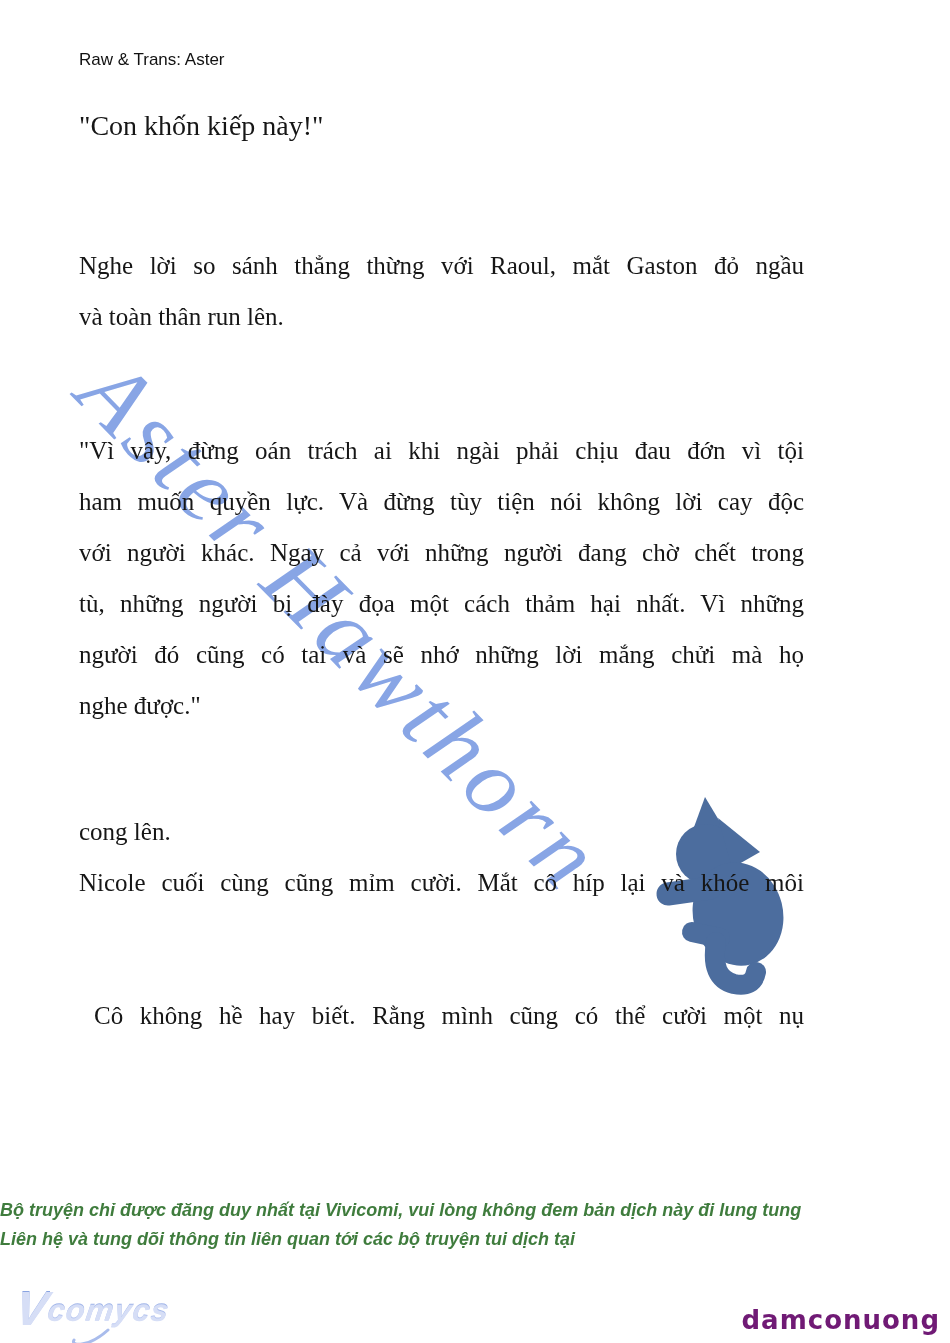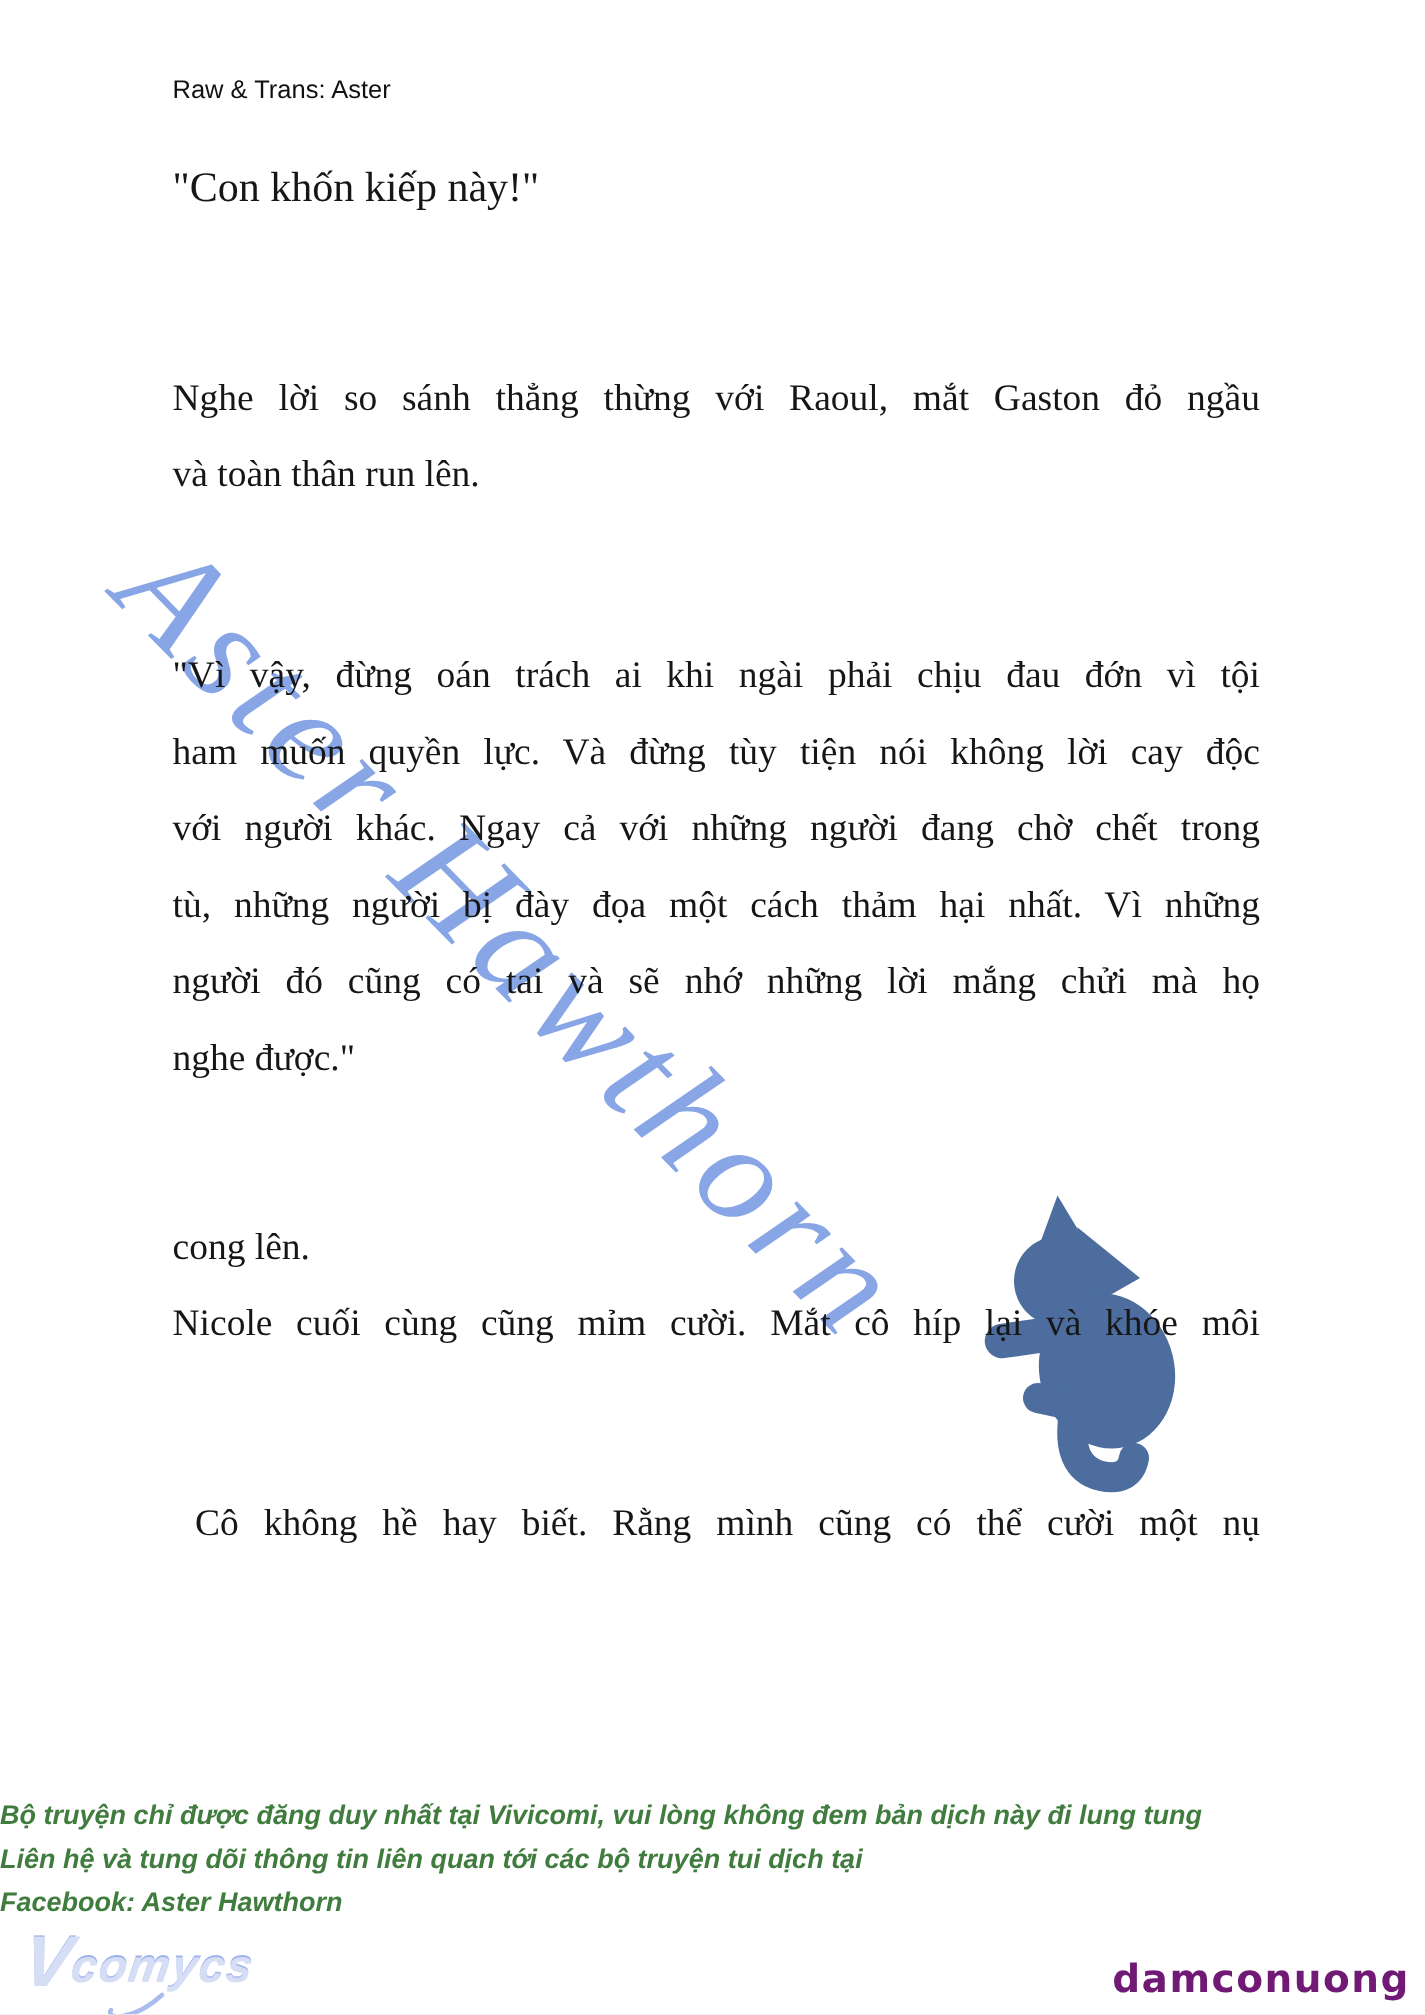--- a/index.html
+++ b/index.html
@@ -33,21 +33,21 @@
   .cat{
     position:absolute;
     left:652px;top:792px;
     width:132px;height:210px;
     z-index:1;
   }
   
   .content{
     position:relative;
     z-index:2;
-    padding:50px 110px 0 115px;
+    padding:50px 110px 0 79px;
   }
   .credit{
     font-family:"Liberation Sans", sans-serif;
     font-size:17px;
     line-height:20px;
     color:#111;
   }
   .paras{width:725px;}
   .para{font-size:25px;line-height:51px;}
   .para-0{margin-top:30px;font-size:28px;}
@@ -175,21 +175,20 @@
         </div>
         <div class="para para-4">
           <div class="pline">Cô không hề hay biết. Rằng mình cũng có thể cười một nụ</div>
         </div>
       </div>
   </div>
 
   <div class="footer-note">
       <div>Bộ truyện chỉ được đăng duy nhất tại Vivicomi, vui lòng không đem bản dịch này đi lung tung</div>
       <div>Liên hệ và tung dõi thông tin liên quan tới các bộ truyện tui dịch tại</div>
-      <div>Facebook: Aster Hawthorn</div>
     </div>
 
   <div class="vcomycs">
     <span class="v-initial">V</span>
       <span class="v-rest">comycs</span>
     <svg class="swash" width="80" height="22" viewBox="0 0 80 22" xmlns="http://www.w3.org/2000/svg">
       <path d="M40 2 C 20 20, 2 18, 6 12" fill="none" stroke="#a9bcec" stroke-width="3" stroke-linecap="round"></path>
     </svg>
   </div>
 

